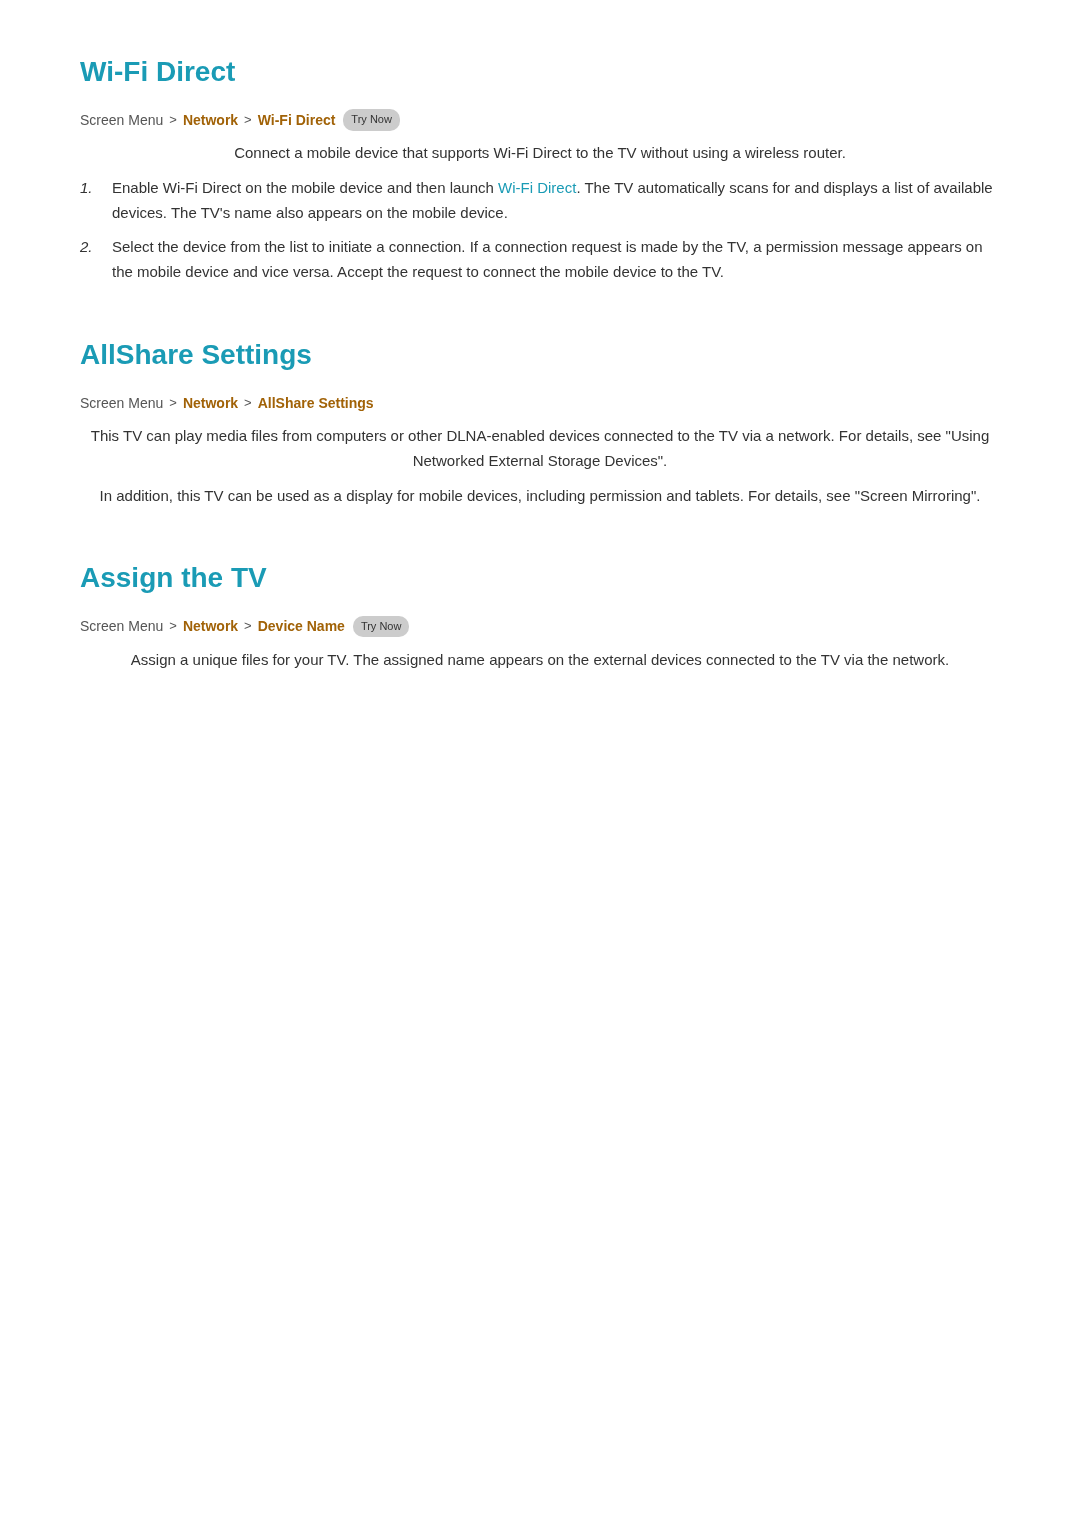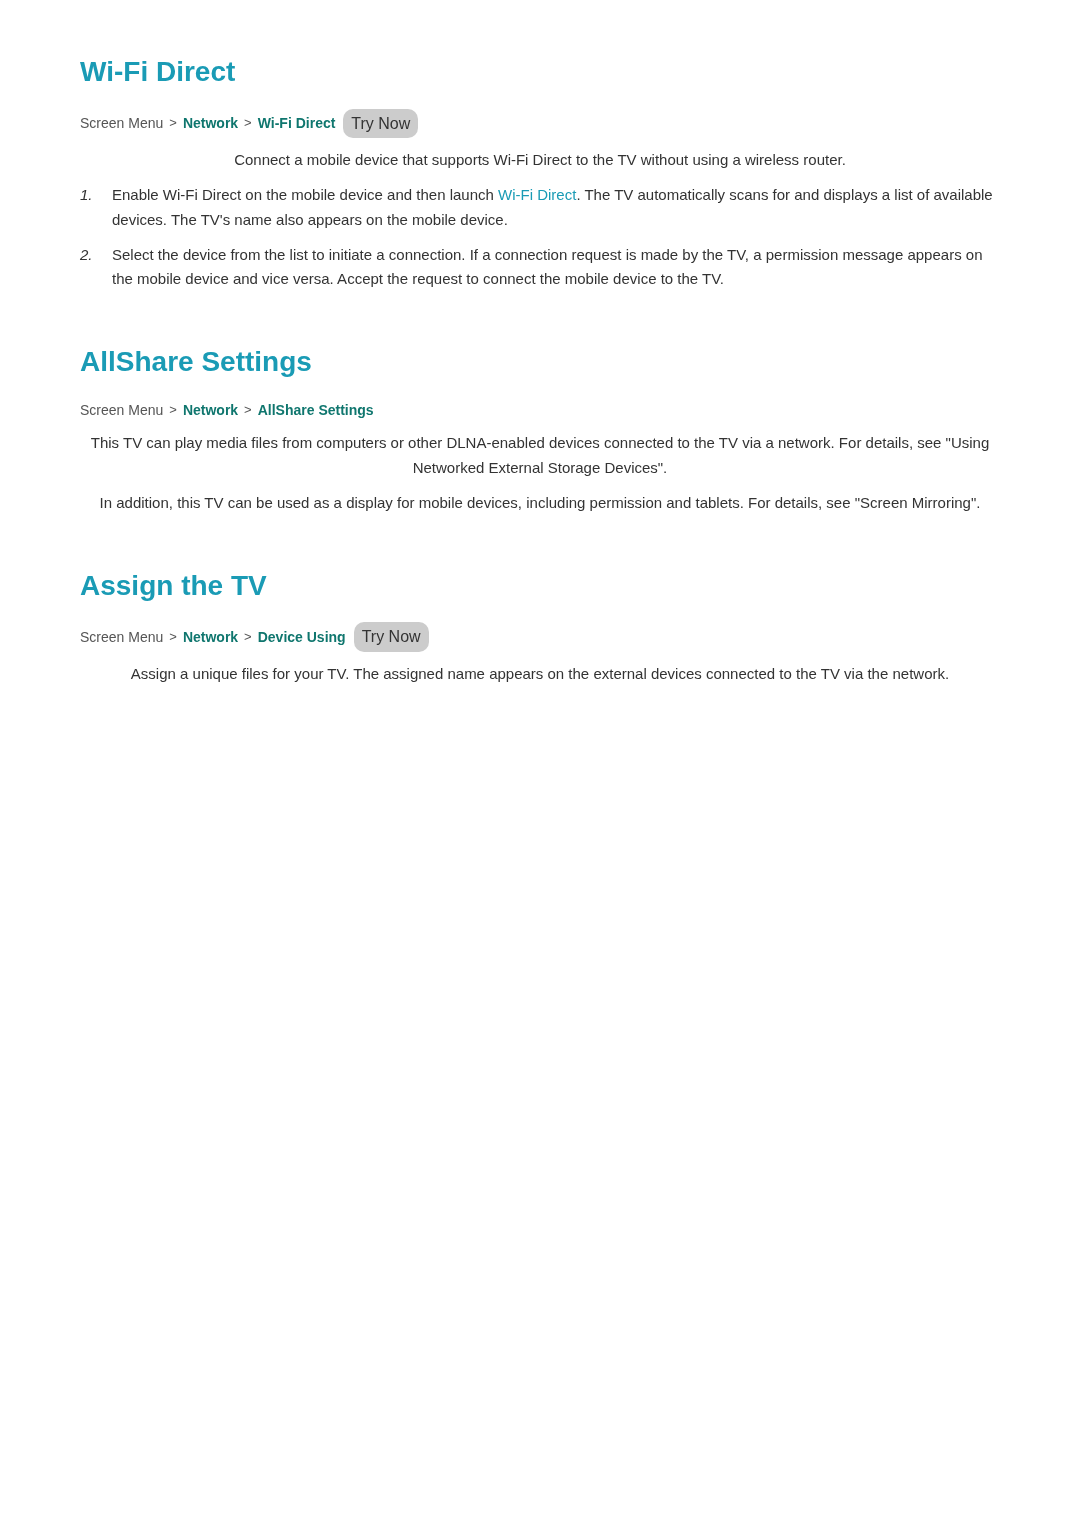--- a/index.html
+++ b/index.html
@@ -34,35 +34,35 @@
       font-size: 14px;
       color: #555555;
       margin-bottom: 10px;
       display: flex;
       align-items: center;
       flex-wrap: wrap;
       gap: 2px;
     }
 
     .breadcrumb-link {
-      color: #0f766e;
+      color: #a16207;
       font-weight: bold;
     }
 
     .breadcrumb-separator {
       margin: 0 4px;
       color: #555555;
       font-size: 13px;
     }
 
     .try-now-badge {
       display: inline-block;
       background-color: #cccccc;
       color: #333333;
-      font-size: 16px;
+      font-size: 11px;
       padding: 2px 8px;
       border-radius: 10px;
       margin-left: 6px;
       font-weight: normal;
       vertical-align: middle;
     }
 
     .body-text {
       font-size: 15px;
       color: #333333;
@@ -152,18 +152,18 @@
 </div>
 
 <div class="section">
   <h2 class="section-title">Assign the TV</h2>
 
   <div class="breadcrumb">
     <span>Screen Menu</span>
     <span class="breadcrumb-separator">&gt;</span>
     <span class="breadcrumb-link">Network</span>
     <span class="breadcrumb-separator">&gt;</span>
-    <span class="breadcrumb-link">Device Using</span>
+    <span class="breadcrumb-link">Device Name</span>
     <span class="try-now-badge">Try Now</span>
   </div>
 
   <p class="body-text">Assign a unique files for your TV. The assigned name appears on the external devices connected to the TV via the network.</p>
 </div>
 
 </body></html>

